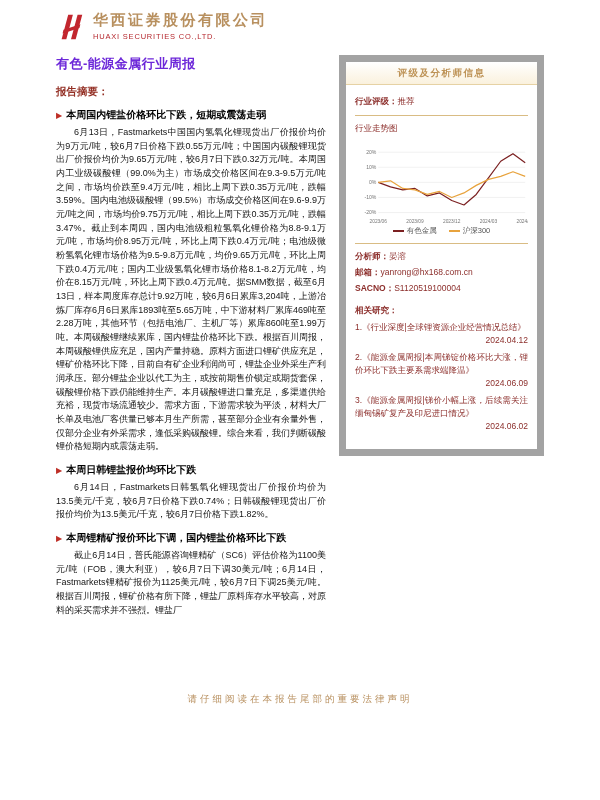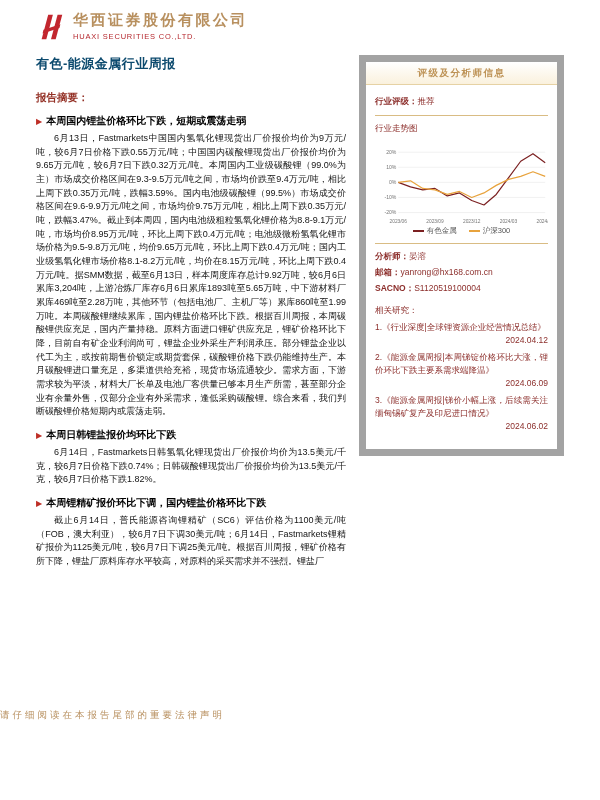--- a/index.html
+++ b/index.html
@@ -1,57 +1,57 @@
 <!DOCTYPE html>
 <html><head>
 <meta charset="utf-8">
 <style>
 *{margin:0;padding:0;box-sizing:border-box}
 html,body{width:600px;background:#fff}
 body{font-family:"Liberation Sans","DejaVu Sans",sans-serif;color:#141414}
-.page{position:relative;width:600px;height:722px;padding:12px 36px 0;overflow:hidden;background:#fff}
+.page{position:relative;width:600px;height:722px;padding:12px 56px 0;overflow:hidden;background:#fff}
 
 .header{display:flex;justify-content:space-between;align-items:flex-start}
 .logo-wrap{display:flex;gap:7px;align-items:flex-start}
 .logo-icon{width:30px;height:30px;flex:0 0 auto}
 .company-cn{color:#B8905F;font-size:15px;font-weight:bold;letter-spacing:2.5px;line-height:1.1}
 .company-en{color:#B5282E;font-size:7.5px;letter-spacing:0.8px;margin-top:3px}
 .header-right{text-align:right;margin-top:10px;width:190px}
 .report-tags{color:#B5282E;font-size:8px;white-space:nowrap}
 .tag-sep{color:#B8905F;padding:0 3px;font-weight:bold}
 .header-rule{border:none;border-top:1.5px solid #B5282E;margin:4px 0 3px}
 .report-date{color:#B5282E;font-size:9px}
 
 .title{margin-top:20px;color:#943126;font-size:21px;font-weight:bold;line-height:1.55;width:462px;letter-spacing:1px}
 
 .main{display:flex;gap:13px;margin-top:13px}
 .left{flex:1;min-width:0}
-.subtitle{color:#0c4a6e;font-size:13px;font-weight:bold;margin-bottom:18px;letter-spacing:0.5px}
+.subtitle{color:#6d28d9;font-size:13px;font-weight:bold;margin-bottom:12px;letter-spacing:0.5px}
 .summary-label{color:#943126;font-size:10.5px;font-weight:bold;margin-bottom:2px}
 .sec-head{display:flex;align-items:baseline;gap:4px;margin:9px 0 4px;font-size:10px;font-weight:bold;color:#000}
 .tri{color:#BE2E26;font-size:8px;flex:0 0 auto}
 .body-p{font-size:9px;line-height:1.52;text-align:justify;text-indent:2em;color:#141414}
 
 .sidebar{width:205px;flex:0 0 205px;border:7px solid #a3a3a3;align-self:flex-start;font-size:8.5px;color:#8C2E2B}
 .sb-head{text-align:center;color:#BD9255;font-size:9.5px;font-weight:bold;padding:5px 0 4px;letter-spacing:1.5px;background:linear-gradient(#ffffff,#faf1dd);border-bottom:1px solid #E6D2A4}
 .sb-body{padding:8px 9px 12px}
 .sb-row{margin:3px 0 7px}
 .sb-label{font-weight:bold}
 .sb-div{border:none;border-top:1px solid #D9BC84;margin:7px 0}
 .chart-title{font-weight:normal;margin:1px 0 5px}
 .chart-svg{width:100%;height:auto;display:block}
 .legend{display:flex;justify-content:center;gap:12px;margin:0 0 4px;font-size:7.5px;color:#555}
 .legend-item{display:flex;align-items:center;gap:3px}
 .legend-item i{display:inline-block;width:11px;height:2px}
 .analyst-line{margin:4px 0;font-size:8.5px;word-break:break-all}
-.related-head{font-weight:normal;margin:10px 0 4px}
+.related-head{font-weight:bold;margin:10px 0 4px}
 .rel-item{line-height:1.55;text-align:justify}
 .rel-date{text-align:right;margin:1px 0 6px}
 
-.footer{position:absolute;left:0;bottom:0;width:100%;text-align:left;color:#B8905F;font-size:9.5px;letter-spacing:3px}
+.footer{position:absolute;left:0;bottom:16px;width:100%;text-align:center;color:#B8905F;font-size:9.5px;letter-spacing:3px}
 </style>
 </head>
 <body>
 
 <div class="page">
 
   <div class="header">
     <div class="logo-wrap">
       <svg class="logo-icon" viewBox="0 0 32 32" aria-hidden="true">
         <path d="M6 29 L13 3 H18 L11 29 Z" fill="#C2262E"></path>

